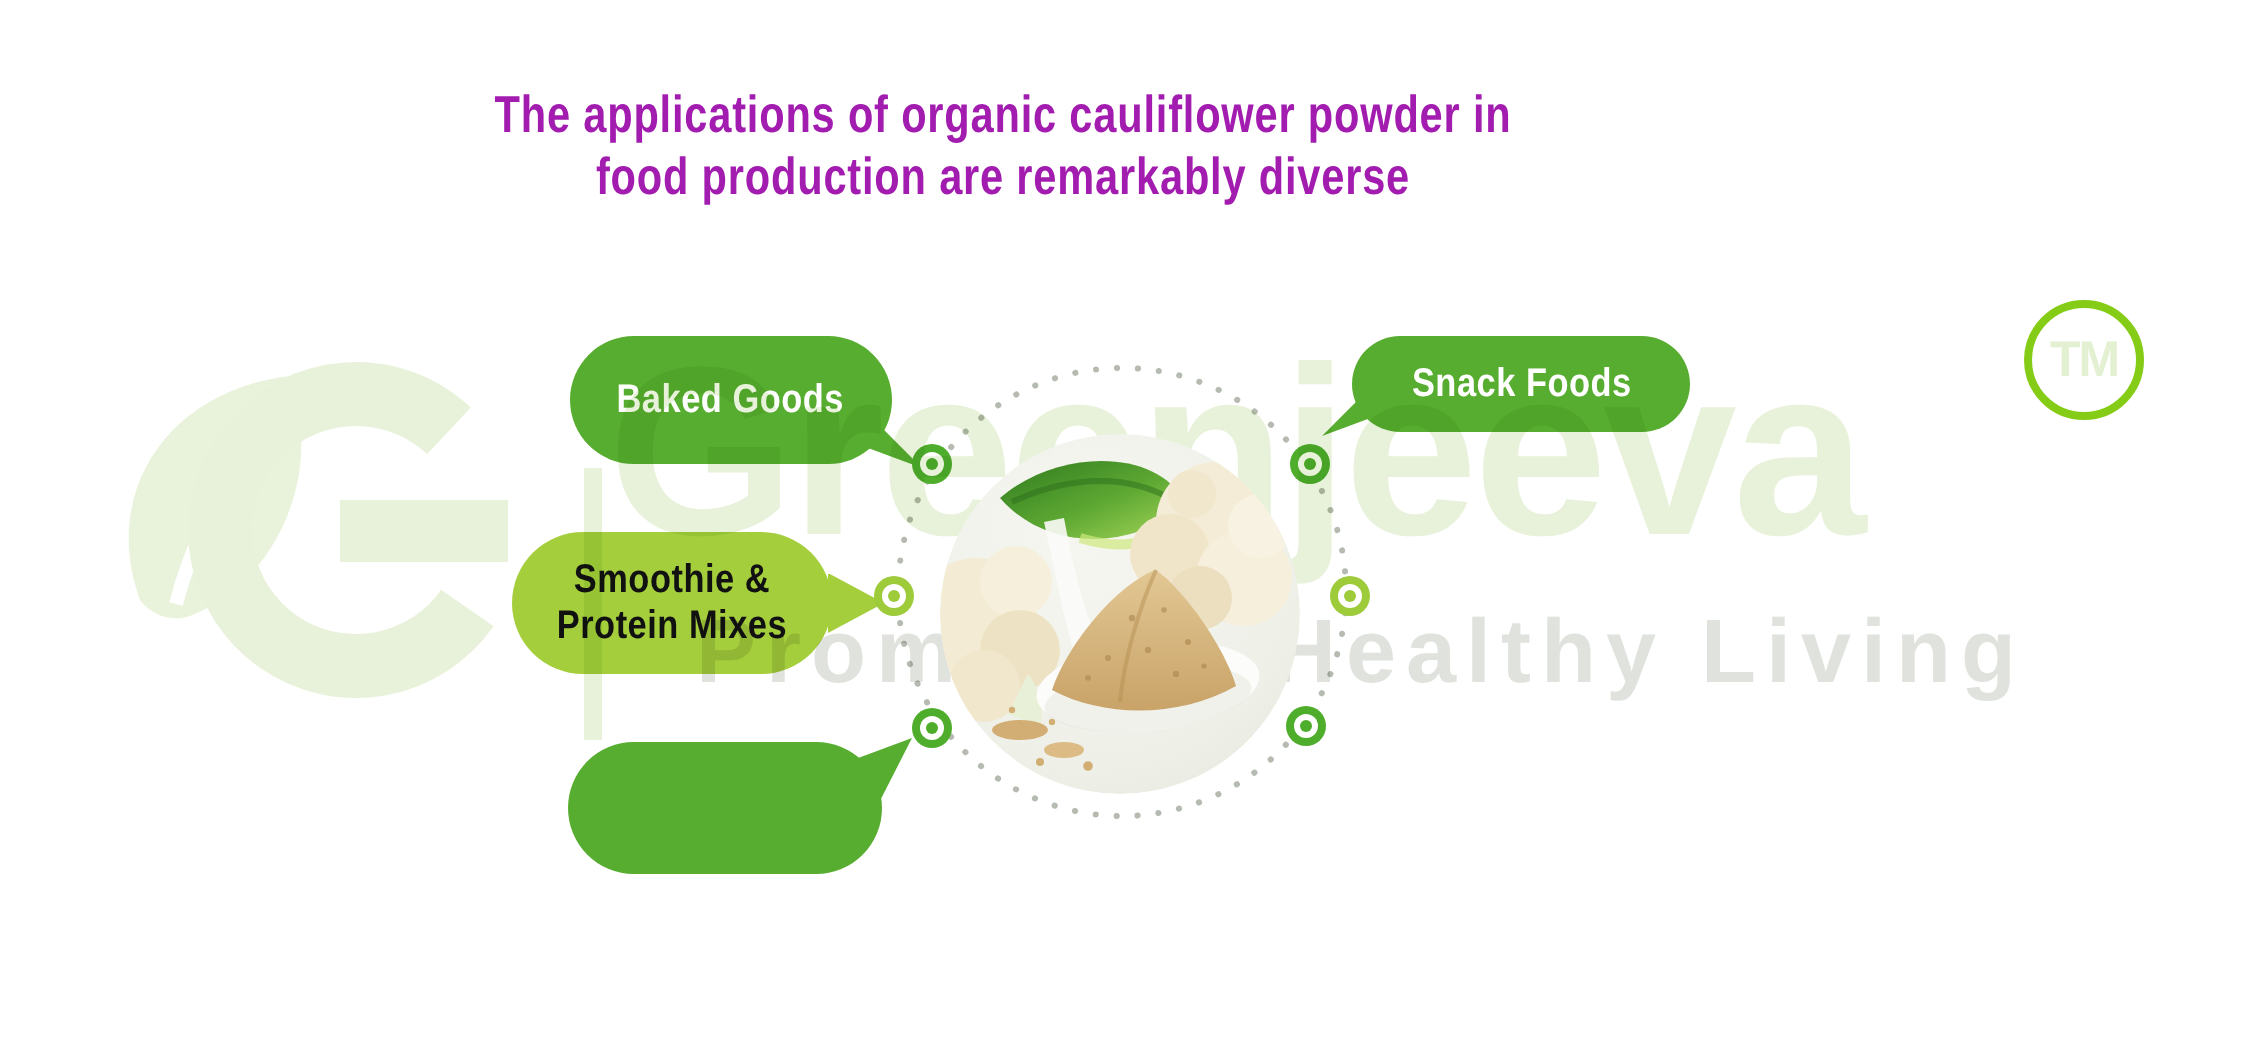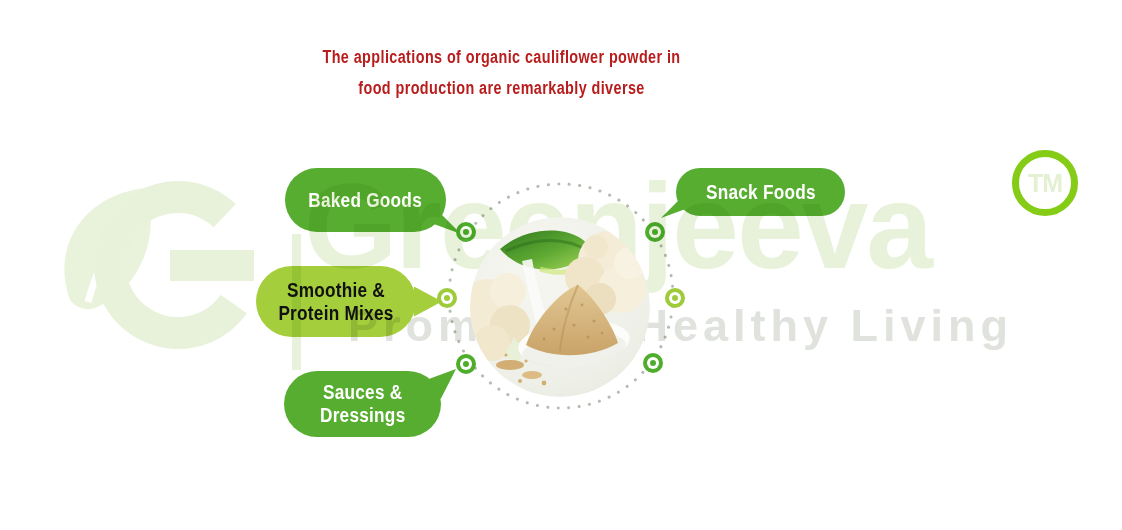--- a/index.html
+++ b/index.html
@@ -3,21 +3,21 @@
 <meta charset="utf-8">
 <style>
   html,body{margin:0;padding:0;background:#fff;}
   .canvas{
     position:relative;width:1122px;height:530px;background:#ffffff;
     overflow:hidden;font-family:"Liberation Sans",sans-serif;
   }
   
   .title{
     position:absolute;left:0;top:42px;width:1003px;text-align:center;
-    color:#b91c1c;font-weight:bold;font-size:18px;line-height:31px;z-index:2;
+    color:#a21caf;font-weight:bold;font-size:26px;line-height:31px;z-index:2;
   }
   .title .tline{display:block;transform:scaleX(0.80);transform-origin:50% 50%;letter-spacing:0.5px;}
   
   .bubble{
     position:absolute;border-radius:36px;display:flex;align-items:center;justify-content:center;
     z-index:2;text-align:center;
   }
   .bubble.dark{background:#57AD2F;color:#ffffff;}
   .bubble.light{background:#A5CE3C;color:#111111;}
   .bubble .label{display:flex;flex-direction:column;justify-content:center;}
@@ -41,21 +41,21 @@
   .dotted{position:absolute;left:443px;top:178px;z-index:1;}
   
   .photo{position:absolute;left:470px;top:217px;width:180px;height:180px;z-index:4;border-radius:50%;}
   
   .watermark{position:absolute;inset:0;z-index:3;pointer-events:none;mix-blend-mode:multiply;}
   .wm-brand{
     position:absolute;left:304px;top:156px;font-size:120px;line-height:140px;font-weight:bold;
     color:#E8F2DA;letter-spacing:-2px;white-space:nowrap;
   }
   .wm-tm{
-    position:absolute;left:1012px;top:150px;width:52px;height:52px;border:7px solid #84cc16;border-radius:50%;
+    position:absolute;left:1012px;top:150px;width:52px;height:52px;border:4px solid #84cc16;border-radius:50%;
     display:grid;place-items:center;color:#E3F0D2;font-weight:bold;font-size:25px;letter-spacing:-1px;
   }
   .wm-tagline{
     position:absolute;left:348px;top:303px;font-size:45px;line-height:46px;color:#E0E3DD;
     letter-spacing:5px;white-space:nowrap;font-weight:bold;
   }
   .wm-bar{position:absolute;left:292px;top:234px;width:9px;height:136px;background:#E8F2DA;}
 </style>
 </head>
 <body>
@@ -82,24 +82,20 @@
   <div class="bubble light" style="left:256px;top:266px;width:160px;height:71px">
     <span class="tail e light"></span>
     <span class="label">
       <span class="ln">Smoothie &amp;</span>
       <span class="ln">Protein Mixes</span>
     </span>
   </div>
 
   <div class="bubble dark" style="left:284px;top:371px;width:157px;height:66px">
     <span class="tail ne dark"></span>
-    <span class="label">
-      <span class="ln">Sauces &amp;</span>
-      <span class="ln">Dressings</span>
-    </span>
   </div>
 
   <div class="bubble dark" style="left:676px;top:168px;width:169px;height:48px">
     <span class="tail sw dark"></span>
     <span class="label">
       <span class="ln">Snack Foods</span>
       <span class="ln"></span>
     </span>
   </div>
 

